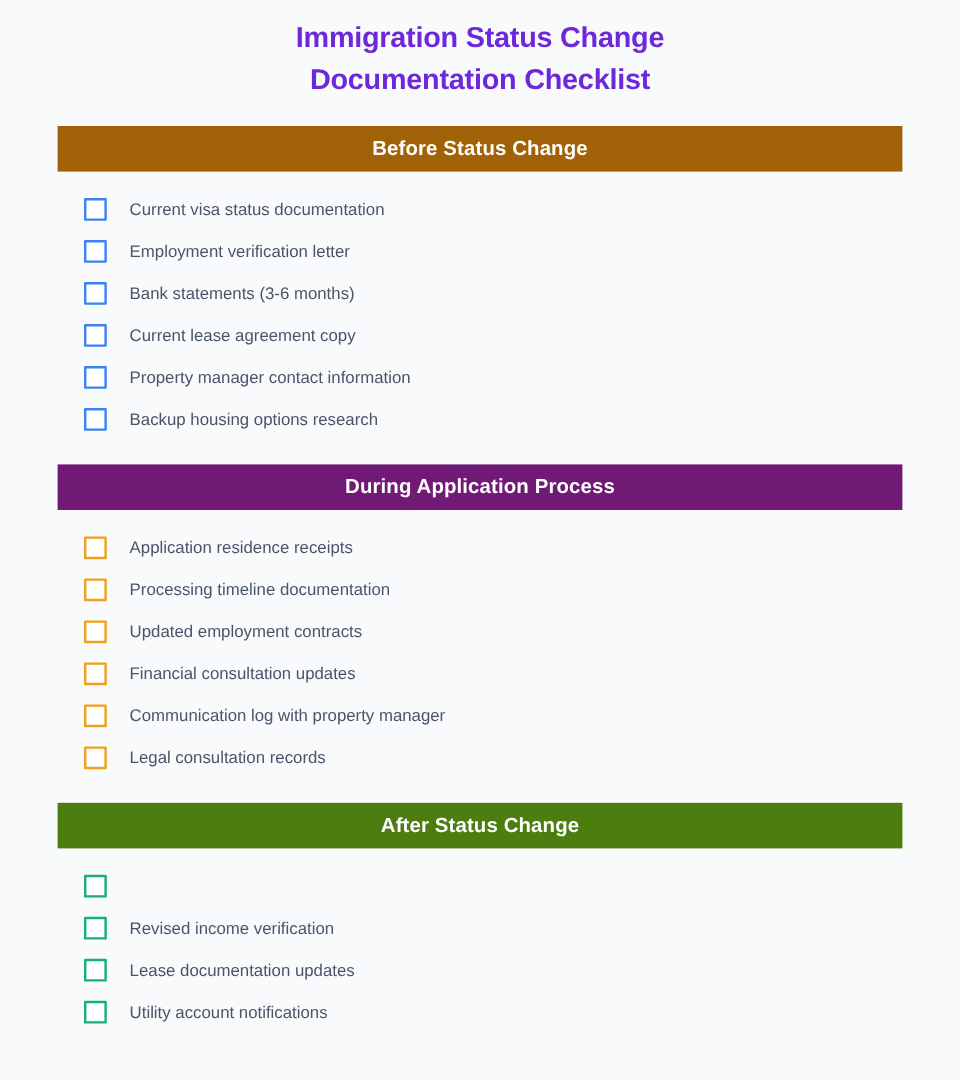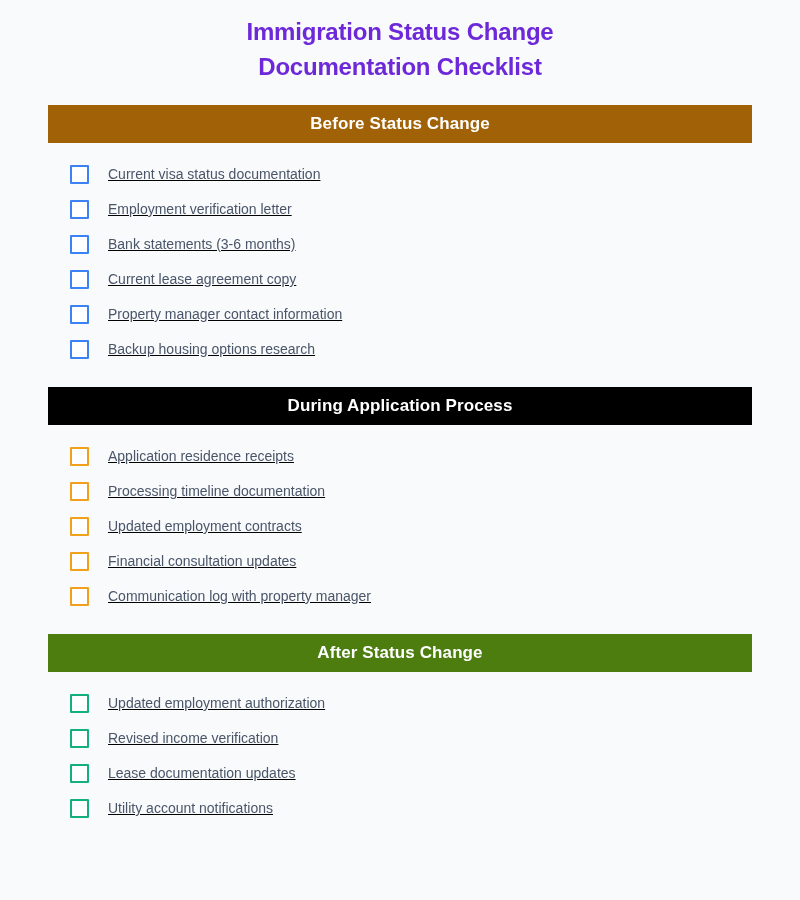--- a/index.html
+++ b/index.html
@@ -54,21 +54,20 @@
 
   .section-items {
     padding-top: 14px;
   }
 
   .check-row {
     height: 35px;
     display: flex;
     align-items: center;
     padding-left: 22px;
-    text-decoration: underline;
   }
 
   .checkbox {
     width: 19px;
     height: 19px;
     min-width: 19px;
     background: #ffffff;
     border-style: solid;
     border-width: 2.5px;
     border-radius: 1px;
@@ -119,21 +118,21 @@
             <span class="checkbox" style="border-color: rgb(59, 130, 246);"></span>
             <span class="check-label">Property manager contact information</span>
           </div>
           <div class="check-row">
             <span class="checkbox" style="border-color: rgb(59, 130, 246);"></span>
             <span class="check-label">Backup housing options research</span>
           </div>
         </div>
       </div>
       <div class="section">
-        <div class="section-header" style="background: #000000;">
+        <div class="section-header" style="background: #701a75;">
           <span>During Application Process</span>
         </div>
         <div class="section-items">
           <div class="check-row">
             <span class="checkbox" style="border-color: rgb(240, 160, 26);"></span>
             <span class="check-label">Application residence receipts</span>
           </div>
           <div class="check-row">
             <span class="checkbox" style="border-color: rgb(240, 160, 26);"></span>
             <span class="check-label">Processing timeline documentation</span>
@@ -143,30 +142,33 @@
             <span class="check-label">Updated employment contracts</span>
           </div>
           <div class="check-row">
             <span class="checkbox" style="border-color: rgb(240, 160, 26);"></span>
             <span class="check-label">Financial consultation updates</span>
           </div>
           <div class="check-row">
             <span class="checkbox" style="border-color: rgb(240, 160, 26);"></span>
             <span class="check-label">Communication log with property manager</span>
           </div>
+          <div class="check-row">
+            <span class="checkbox" style="border-color: rgb(240, 160, 26);"></span>
+            <span class="check-label">Legal consultation records</span>
+          </div>
         </div>
       </div>
       <div class="section">
         <div class="section-header" style="background: #4d7c0f;">
           <span>After Status Change</span>
         </div>
         <div class="section-items">
           <div class="check-row">
             <span class="checkbox" style="border-color: rgb(19, 176, 124);"></span>
-            <span class="check-label">Updated employment authorization</span>
           </div>
           <div class="check-row">
             <span class="checkbox" style="border-color: rgb(19, 176, 124);"></span>
             <span class="check-label">Revised income verification</span>
           </div>
           <div class="check-row">
             <span class="checkbox" style="border-color: rgb(19, 176, 124);"></span>
             <span class="check-label">Lease documentation updates</span>
           </div>
           <div class="check-row">

